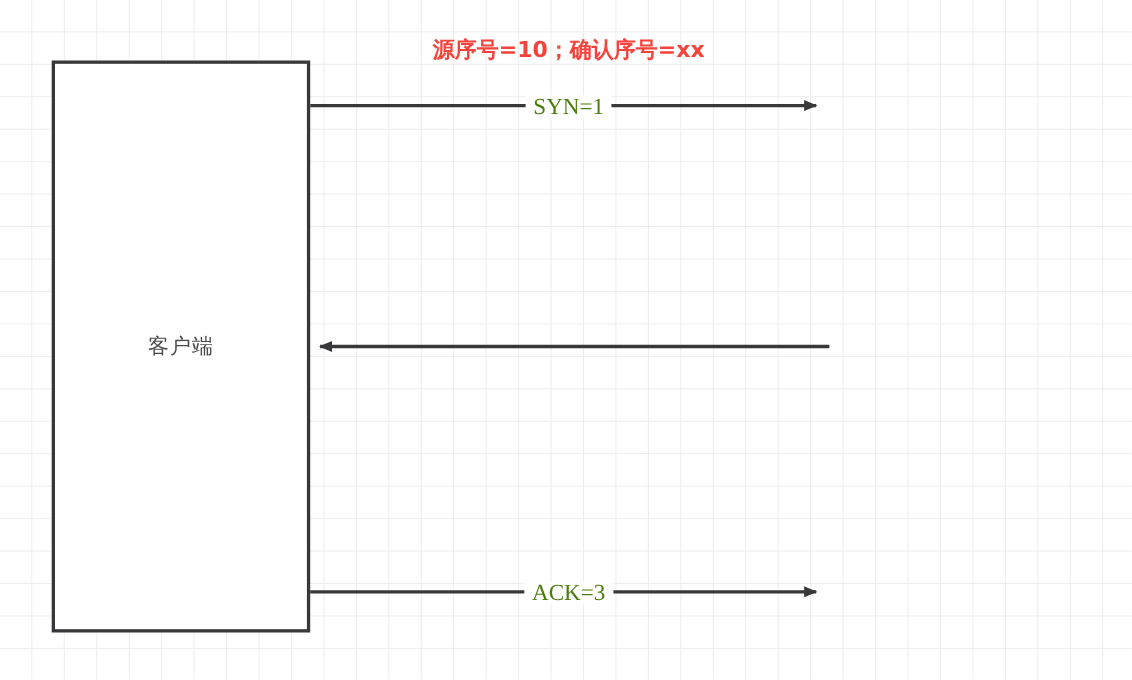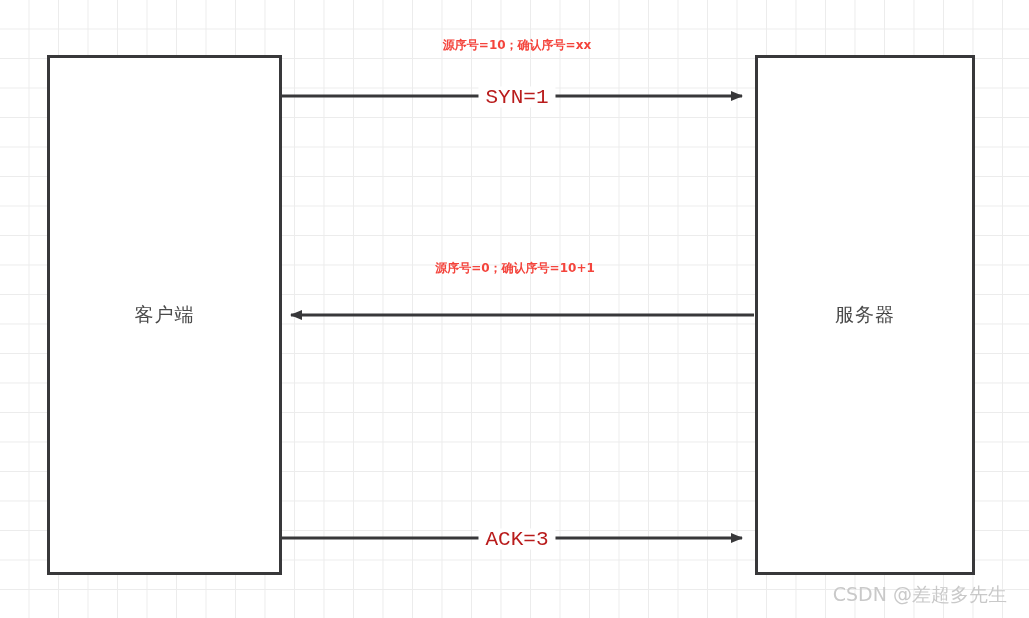--- a/index.html
+++ b/index.html
@@ -38,32 +38,32 @@
     font-family: "DejaVu Sans", "Liberation Sans", sans-serif;
   }
   #client-box { left: 47px; top: 55px; width: 235px; height: 520px; }
   #server-box { left: 755px; top: 55px; width: 220px; height: 520px; }
 
   .msg-arrow { position: absolute; left: 0; top: 0; }
 
   .msg-label {
     position: absolute;
     background: #ffffff;
-    color: #b91c1c;
+    color: #4d7c0f;
     font-size: 21px;
-    font-family: Liberation Mono, monospace;
+    font-family: Liberation Serif, serif;
     white-space: nowrap;
     padding: 0 7px;
     transform: translate(-50%, -50%);
     line-height: 1;
   }
   .seq-note {
     position: absolute;
     color: #f4443c;
-    font-size: 12px;
+    font-size: 20px;
     font-weight: bold;
     white-space: nowrap;
     transform: translate(-50%, -50%);
     font-family: "DejaVu Sans", "Liberation Sans", sans-serif;
     line-height: 1;
   }
   #watermark {
     position: absolute;
     right: 22px;
     bottom: 10px;
@@ -92,25 +92,20 @@
 
     <line x1="754" y1="315" x2="291" y2="315" stroke="#38383a" stroke-width="3" marker-end="url(#arrow-left)"></line>
 
     <line x1="278" y1="538" x2="742" y2="538" stroke="#38383a" stroke-width="3" marker-end="url(#arrow-right)"></line>
   </svg>
 
   <div class="node-box" id="client-box">
     <span class="node-label">客户端</span>
   </div>
 
-  <div class="node-box" id="server-box">
-    <span class="node-label">服务器</span>
-  </div>
 
   <div class="seq-note" style="left:517px; top:45px;">源序号=10；确认序号=xx</div>
   <div class="msg-label" style="left:517px; top:97px;">SYN=1</div>
 
-  <div class="seq-note" style="left:515px; top:268px;">源序号=0；确认序号=10+1</div>
 
   <div class="msg-label" style="left:517px; top:539px;">ACK=3</div>
 
-  <div id="watermark">CSDN @差超多先生</div>
 </div>
 
 </body></html>

